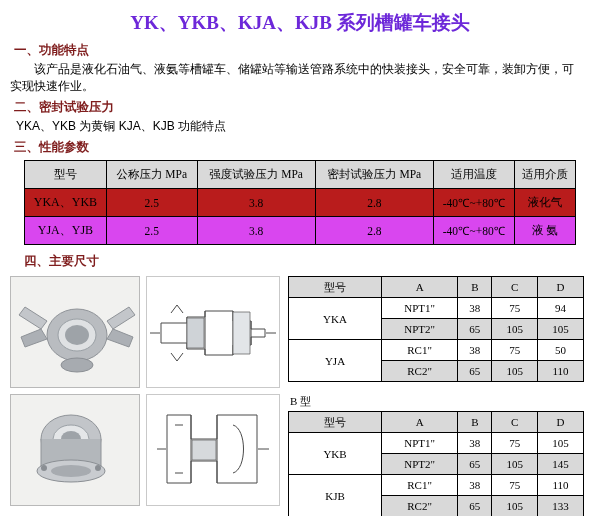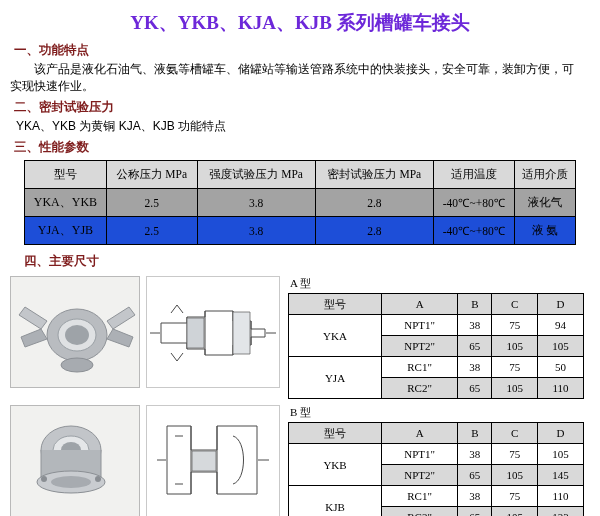--- a/index.html
+++ b/index.html
@@ -68,22 +68,22 @@
   }
   table.perf thead th {
     background: #d9d9d9;
     font-weight: normal;
     font-size: 11.5px;
   }
   table.perf td.name {
     background: #ffffff;
     font-size: 12px;
   }
-  table.perf tbody tr.rowa td { background:#a3a3a3; }
-  table.perf tbody tr.rowb td { background:#1d4ed8; }
+  table.perf tbody tr.rowa td { background:#b91c1c; }
+  table.perf tbody tr.rowb td { background:#d946ef; }
 
   
   .dims-wrap {
     position: relative;
     margin-top: 6px;
     padding: 0 10px;
   }
   .dims-row {
     display: flex;
     flex-direction: row;
@@ -214,21 +214,20 @@
             <path d="M86 35 L103 35 L103 77 L86 77 Z" fill="#e2e5e8"></path>
           </g>
           <g stroke="#4a4a4a" stroke-width="1" fill="none">
             <path d="M3 56 L13 56"></path>
             <path d="M119 56 L129 56"></path>
           </g>
         </svg>
       </div>
 
       <div class="dim-right">
-        <div class="type-label">A 型</div>
         <table class="dim">
           <thead>
             <tr>
               <th style="width:88px">型号</th>
               <th>A</th>
               <th>B</th>
               <th>C</th>
               <th>D</th>
             </tr>
           </thead>

